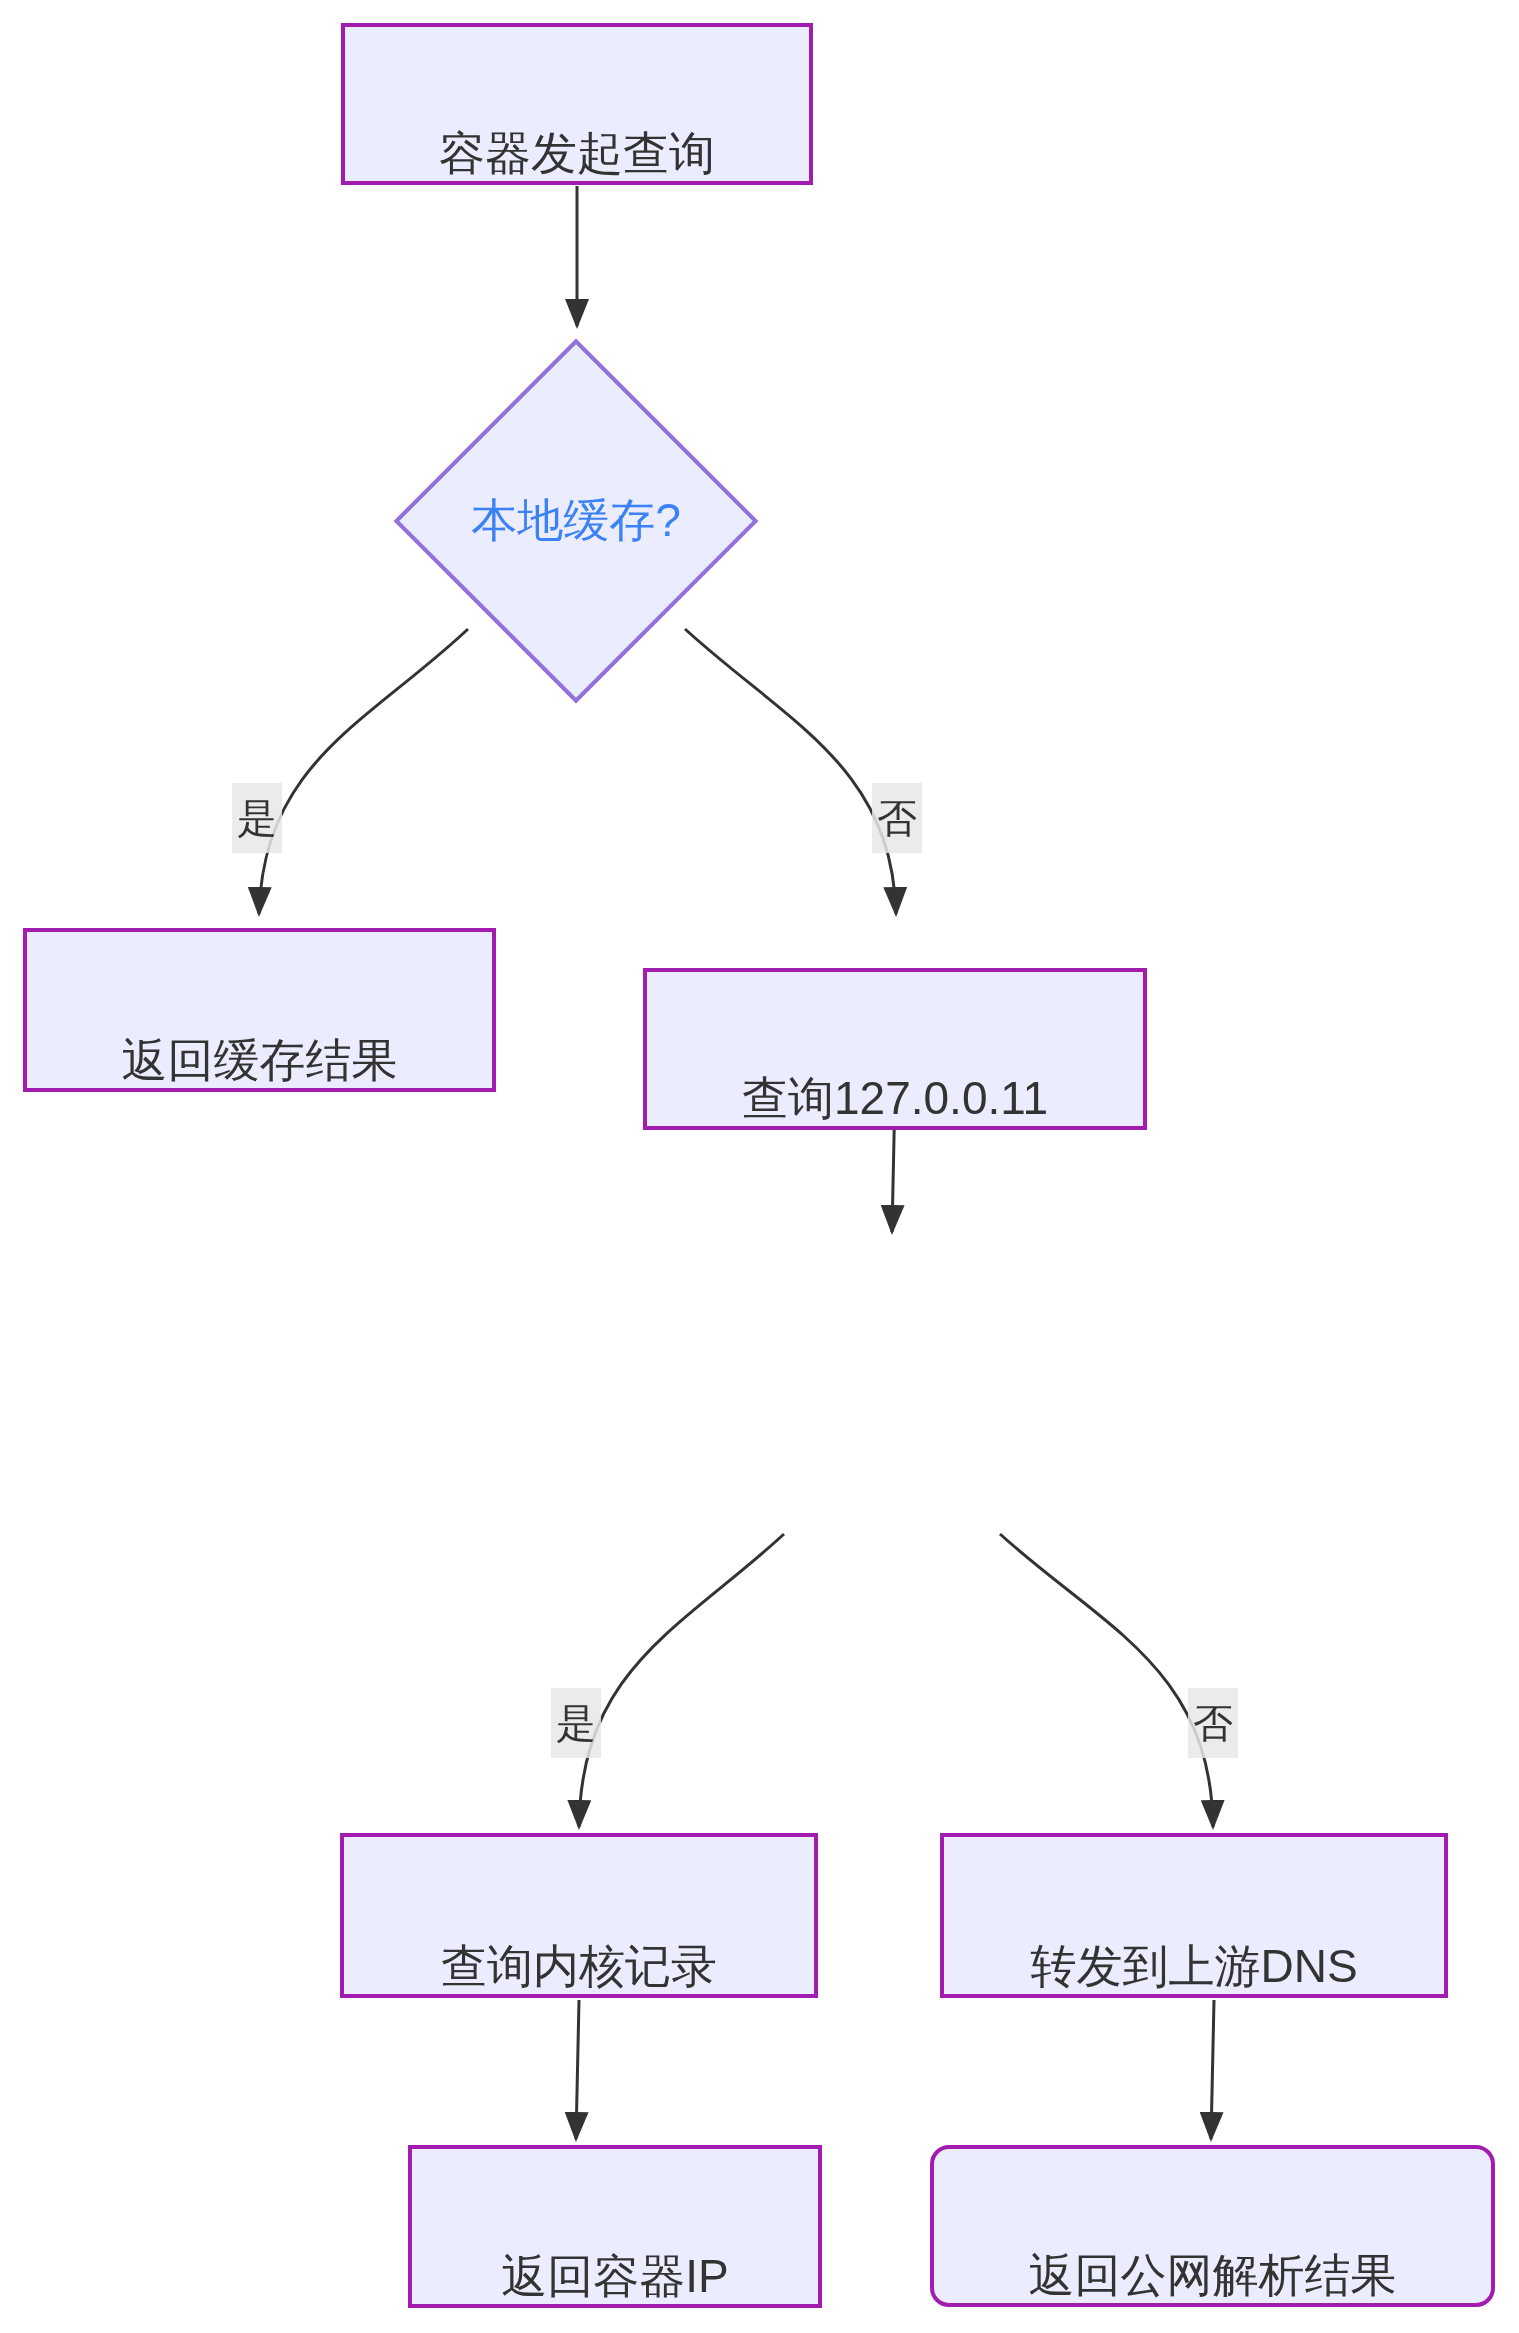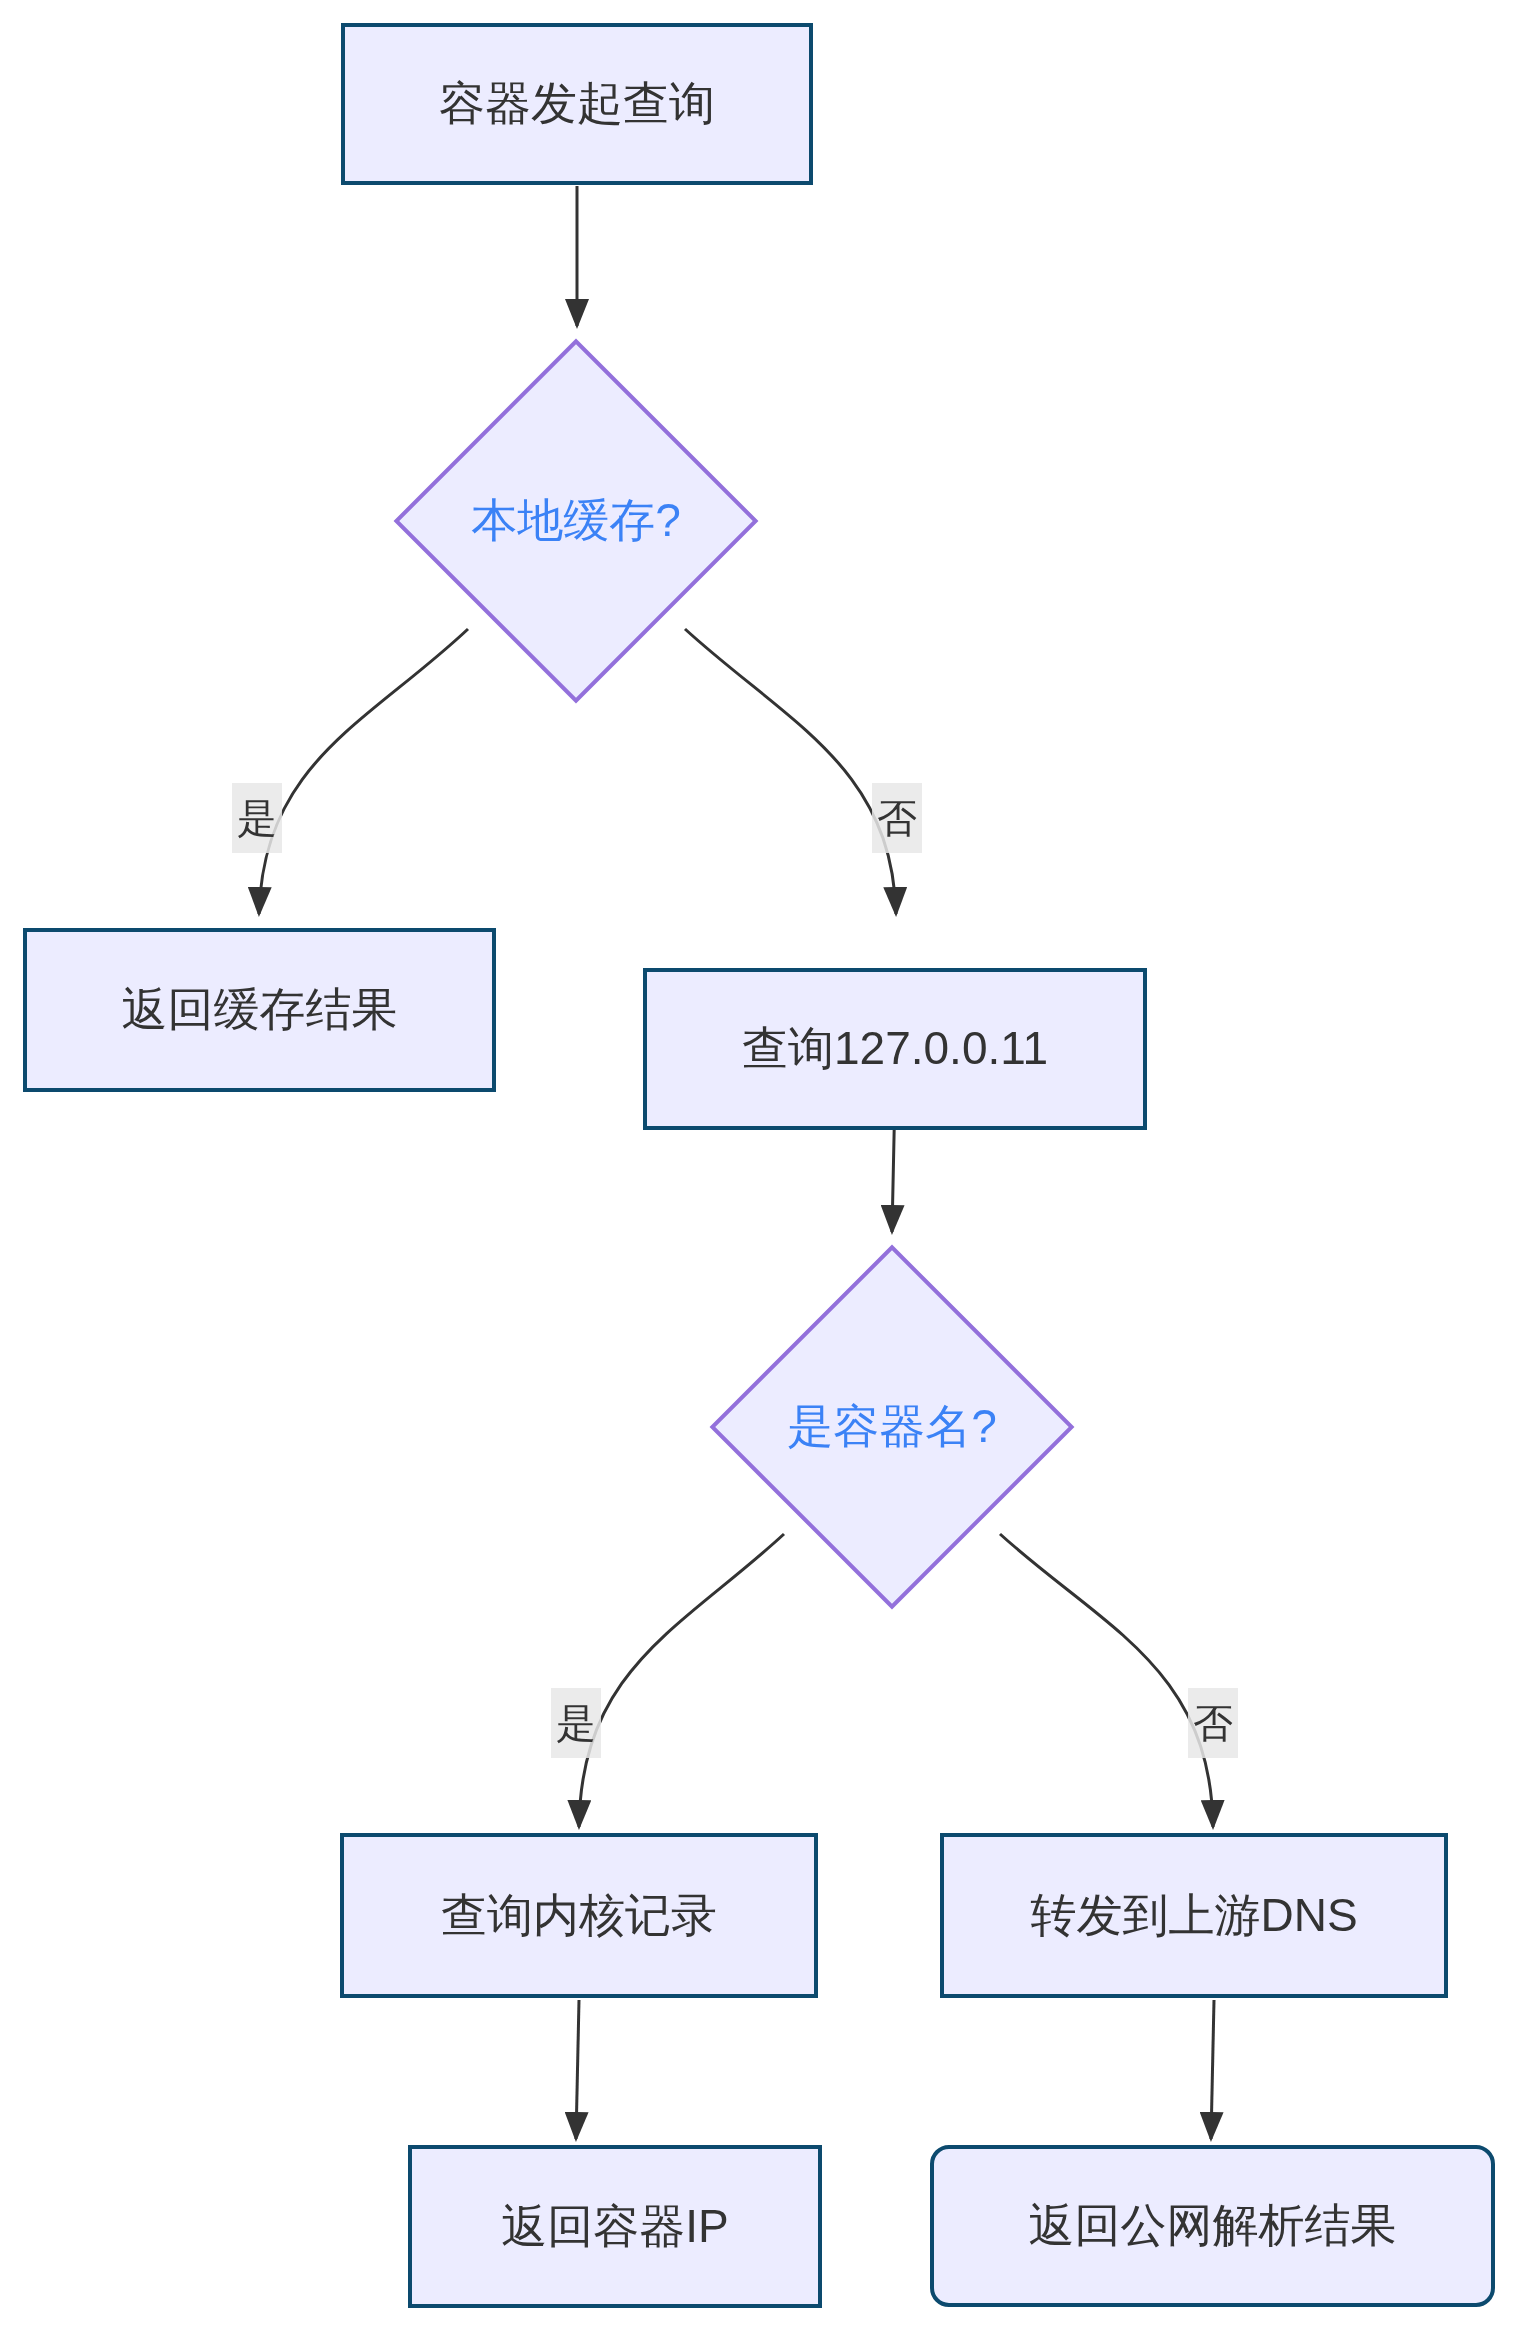--- a/index.html
+++ b/index.html
@@ -33,21 +33,22 @@
     display: flex;
     align-items: center;
     justify-content: center;
     text-align: center;
     color: #333333;
     font-size: 46px;
     line-height: 1.2;
   }
   .node.rect {
     background: #ECECFF;
-    border: 4px solid #0c4a6e;
+    border: 4px solid #a21caf;
+    align-items: flex-end;
   }
   .diamond-wrap {
     position: absolute;
     width: 370px;
     height: 370px;
   }
   .diamond-shape {
     position: absolute;
     left: 50%;
     top: 50%;
@@ -128,23 +129,19 @@
 
   <div class="node rect" style="left:930px; top:2145px; width:565px; height:162px;border-radius:19px;">
     <span>返回公网解析结果</span>
   </div>
 
   <div class="diamond-wrap" style="left:391px; top:336px;">
     <div class="diamond-shape"></div>
     <div class="diamond-label">本地缓存?</div>
   </div>
 
-  <div class="diamond-wrap" style="left:707px; top:1242px;">
-    <div class="diamond-shape"></div>
-    <div class="diamond-label">是容器名?</div>
-  </div>
 
   <div class="edge-label" style="left:257px; top:818px;">是</div>
   <div class="edge-label" style="left:897px; top:818px;">否</div>
   <div class="edge-label" style="left:576px; top:1723px;">是</div>
   <div class="edge-label" style="left:1213px; top:1723px;">否</div>
 
 </div>
 
 </body></html>

